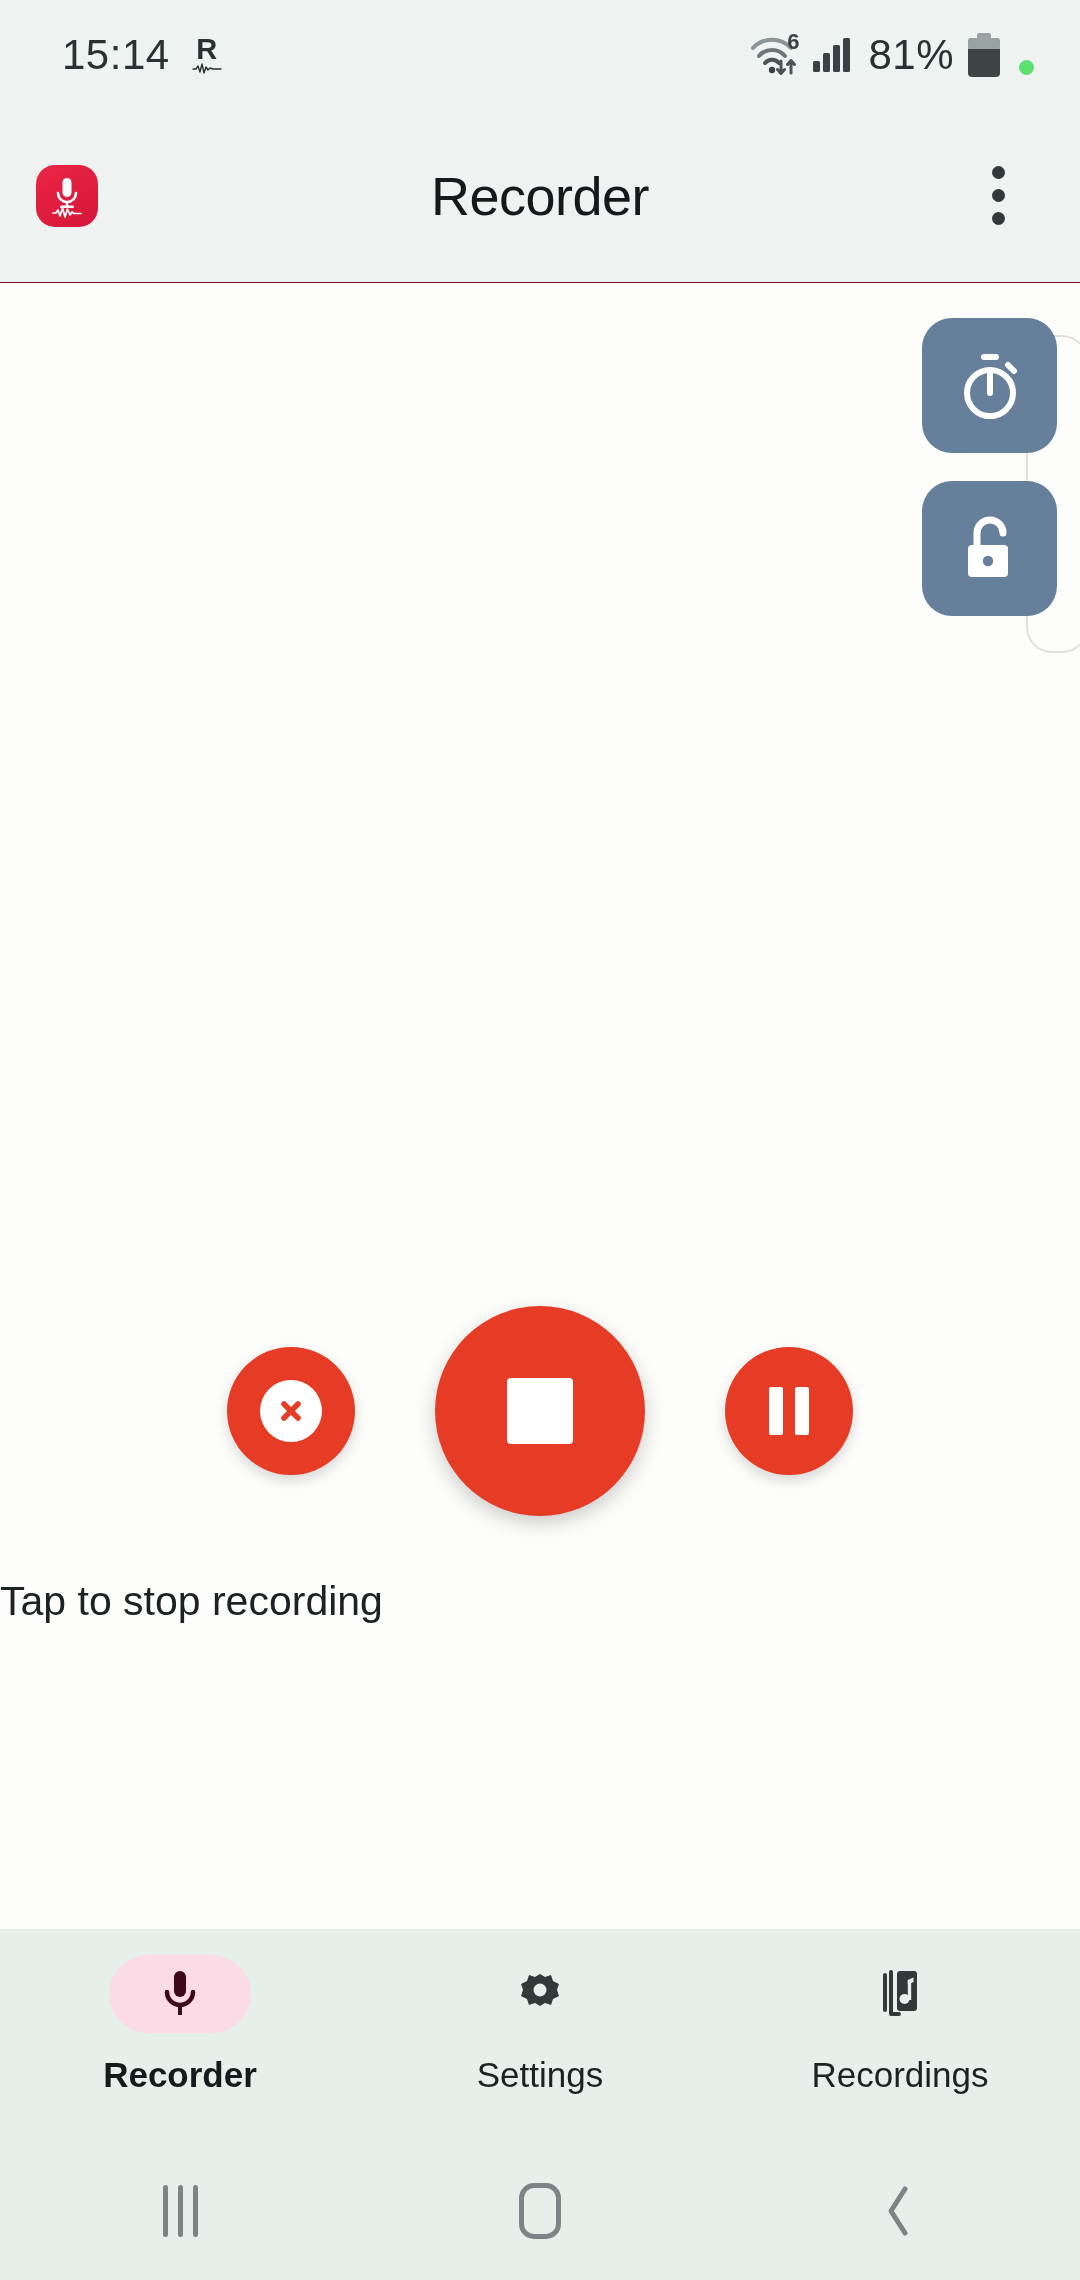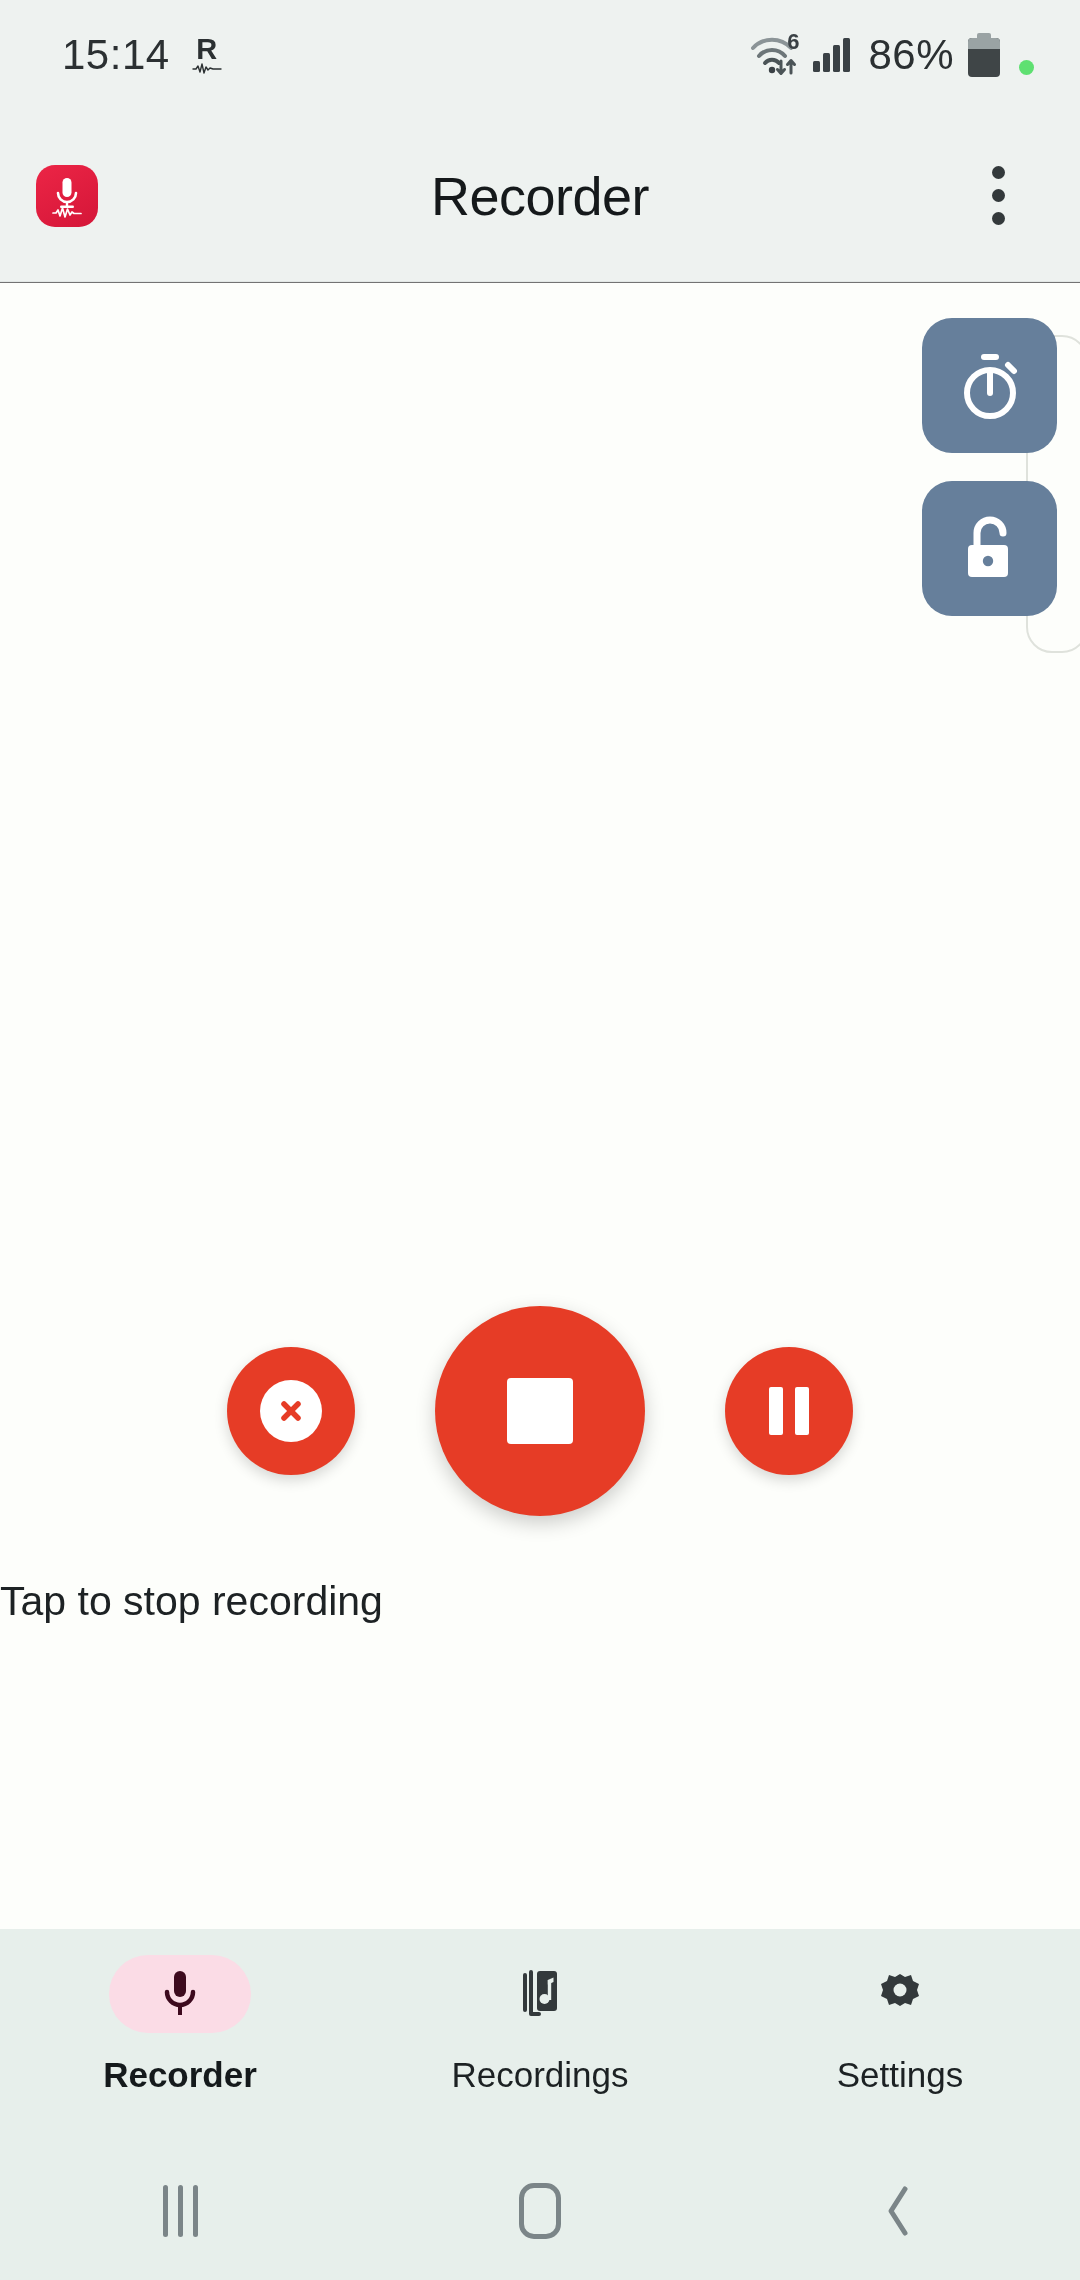--- a/index.html
+++ b/index.html
@@ -3,21 +3,21 @@
 <meta charset="utf-8">
 <title>Recorder</title>
 <style>
   * { margin:0; padding:0; box-sizing:border-box; }
   html, body {
     width:1080px; height:2280px;
     font-family:"Liberation Sans", sans-serif;
     background:#eef2f0;
     overflow:hidden;
   }
-  .phone { position:relative; width:1080px; height:2280px; background:#737373; }
+  .phone { position:relative; width:1080px; height:2280px; background:#7f1d1d; }
 
   
   .status-bar {
     position:absolute; top:0; left:0; width:1080px; height:110px;
     background:#eef2f0;
     display:flex; align-items:center; justify-content:space-between;
     padding:0 46px 0 62px;
   }
   .status-left { display:flex; align-items:center; gap:22px; }
   .clock { font-size:42px; color:#2b3032; letter-spacing:0.5px; }
@@ -178,21 +178,21 @@
         <span class="wifi-six">6</span>
       </span>
 
       <span class="sig-wrap">
         <i style="height:11px"></i>
           <i style="height:19px"></i>
           <i style="height:27px"></i>
           <i style="height:34px"></i>
       </span>
 
-      <span class="battery-pct">86%</span>
+      <span class="battery-pct">81%</span>
 
       <span class="batt">
         <span class="cap"></span>
           <span class="body"></span>
           <span class="fill-top"></span>
       </span>
 
       <span class="green-dot"></span>
     </div>
   </div>
@@ -278,39 +278,39 @@
           <path d="M12 26 A13 13 0 0 0 38 26" stroke="#3d0a1e" stroke-width="4.5" fill="none" stroke-linecap="round"></path>
           <rect x="23" y="37" width="4" height="12" fill="#3d0a1e"></rect>
         </svg>
       </span>
       <span class="nav-label active">Recorder</span>
     </div>
 
     <div class="nav-item">
       <span class="nav-pill">
         <svg width="50" height="56" viewBox="0 0 50 56">
+          <path d="M25 8 L30 11 L36 9 L38 15 L44 18 L42 24 L44 30 L38 33 L36 39 L30 37 L25 40 L20 37 L14 39 L12 33 L6 30 L8 24 L6 18 L12 15 L14 9 L20 11 Z" fill="#33393b"></path>
+          <circle cx="25" cy="24" r="6.5" fill="#e7efeb"></circle>
+        </svg>
+      </span>
+      <span class="nav-label">Settings</span>
+    </div>
+
+    <div class="nav-item">
+      <span class="nav-pill">
+        <svg width="50" height="56" viewBox="0 0 50 56">
           <path d="M10 9 L10 44" stroke="#33393b" stroke-width="4" stroke-linecap="round"></path>
           <path d="M16 6 L16 48 L24 48" stroke="#33393b" stroke-width="4" fill="none" stroke-linecap="round" stroke-linejoin="round"></path>
           <rect x="22" y="5" width="20" height="40" rx="3" fill="#33393b"></rect>
           <circle cx="29.5" cy="33" r="5" fill="#e7efeb"></circle>
           <rect x="32.8" y="14" width="3.4" height="20" fill="#e7efeb"></rect>
           <path d="M32.8 14 L38.5 11.5 L38.5 16 L32.8 18.5 Z" fill="#e7efeb"></path>
         </svg>
       </span>
       <span class="nav-label">Recordings</span>
-    </div>
-
-    <div class="nav-item">
-      <span class="nav-pill">
-        <svg width="50" height="56" viewBox="0 0 50 56">
-          <path d="M25 8 L30 11 L36 9 L38 15 L44 18 L42 24 L44 30 L38 33 L36 39 L30 37 L25 40 L20 37 L14 39 L12 33 L6 30 L8 24 L6 18 L12 15 L14 9 L20 11 Z" fill="#33393b"></path>
-          <circle cx="25" cy="24" r="6.5" fill="#e7efeb"></circle>
-        </svg>
-      </span>
-      <span class="nav-label">Settings</span>
     </div>
   </div>
 
   <div class="sys-nav">
     <div class="sys-btn">
       <span class="recents-bars">
           <i></i>
           <i></i>
           <i></i>
         </span>

